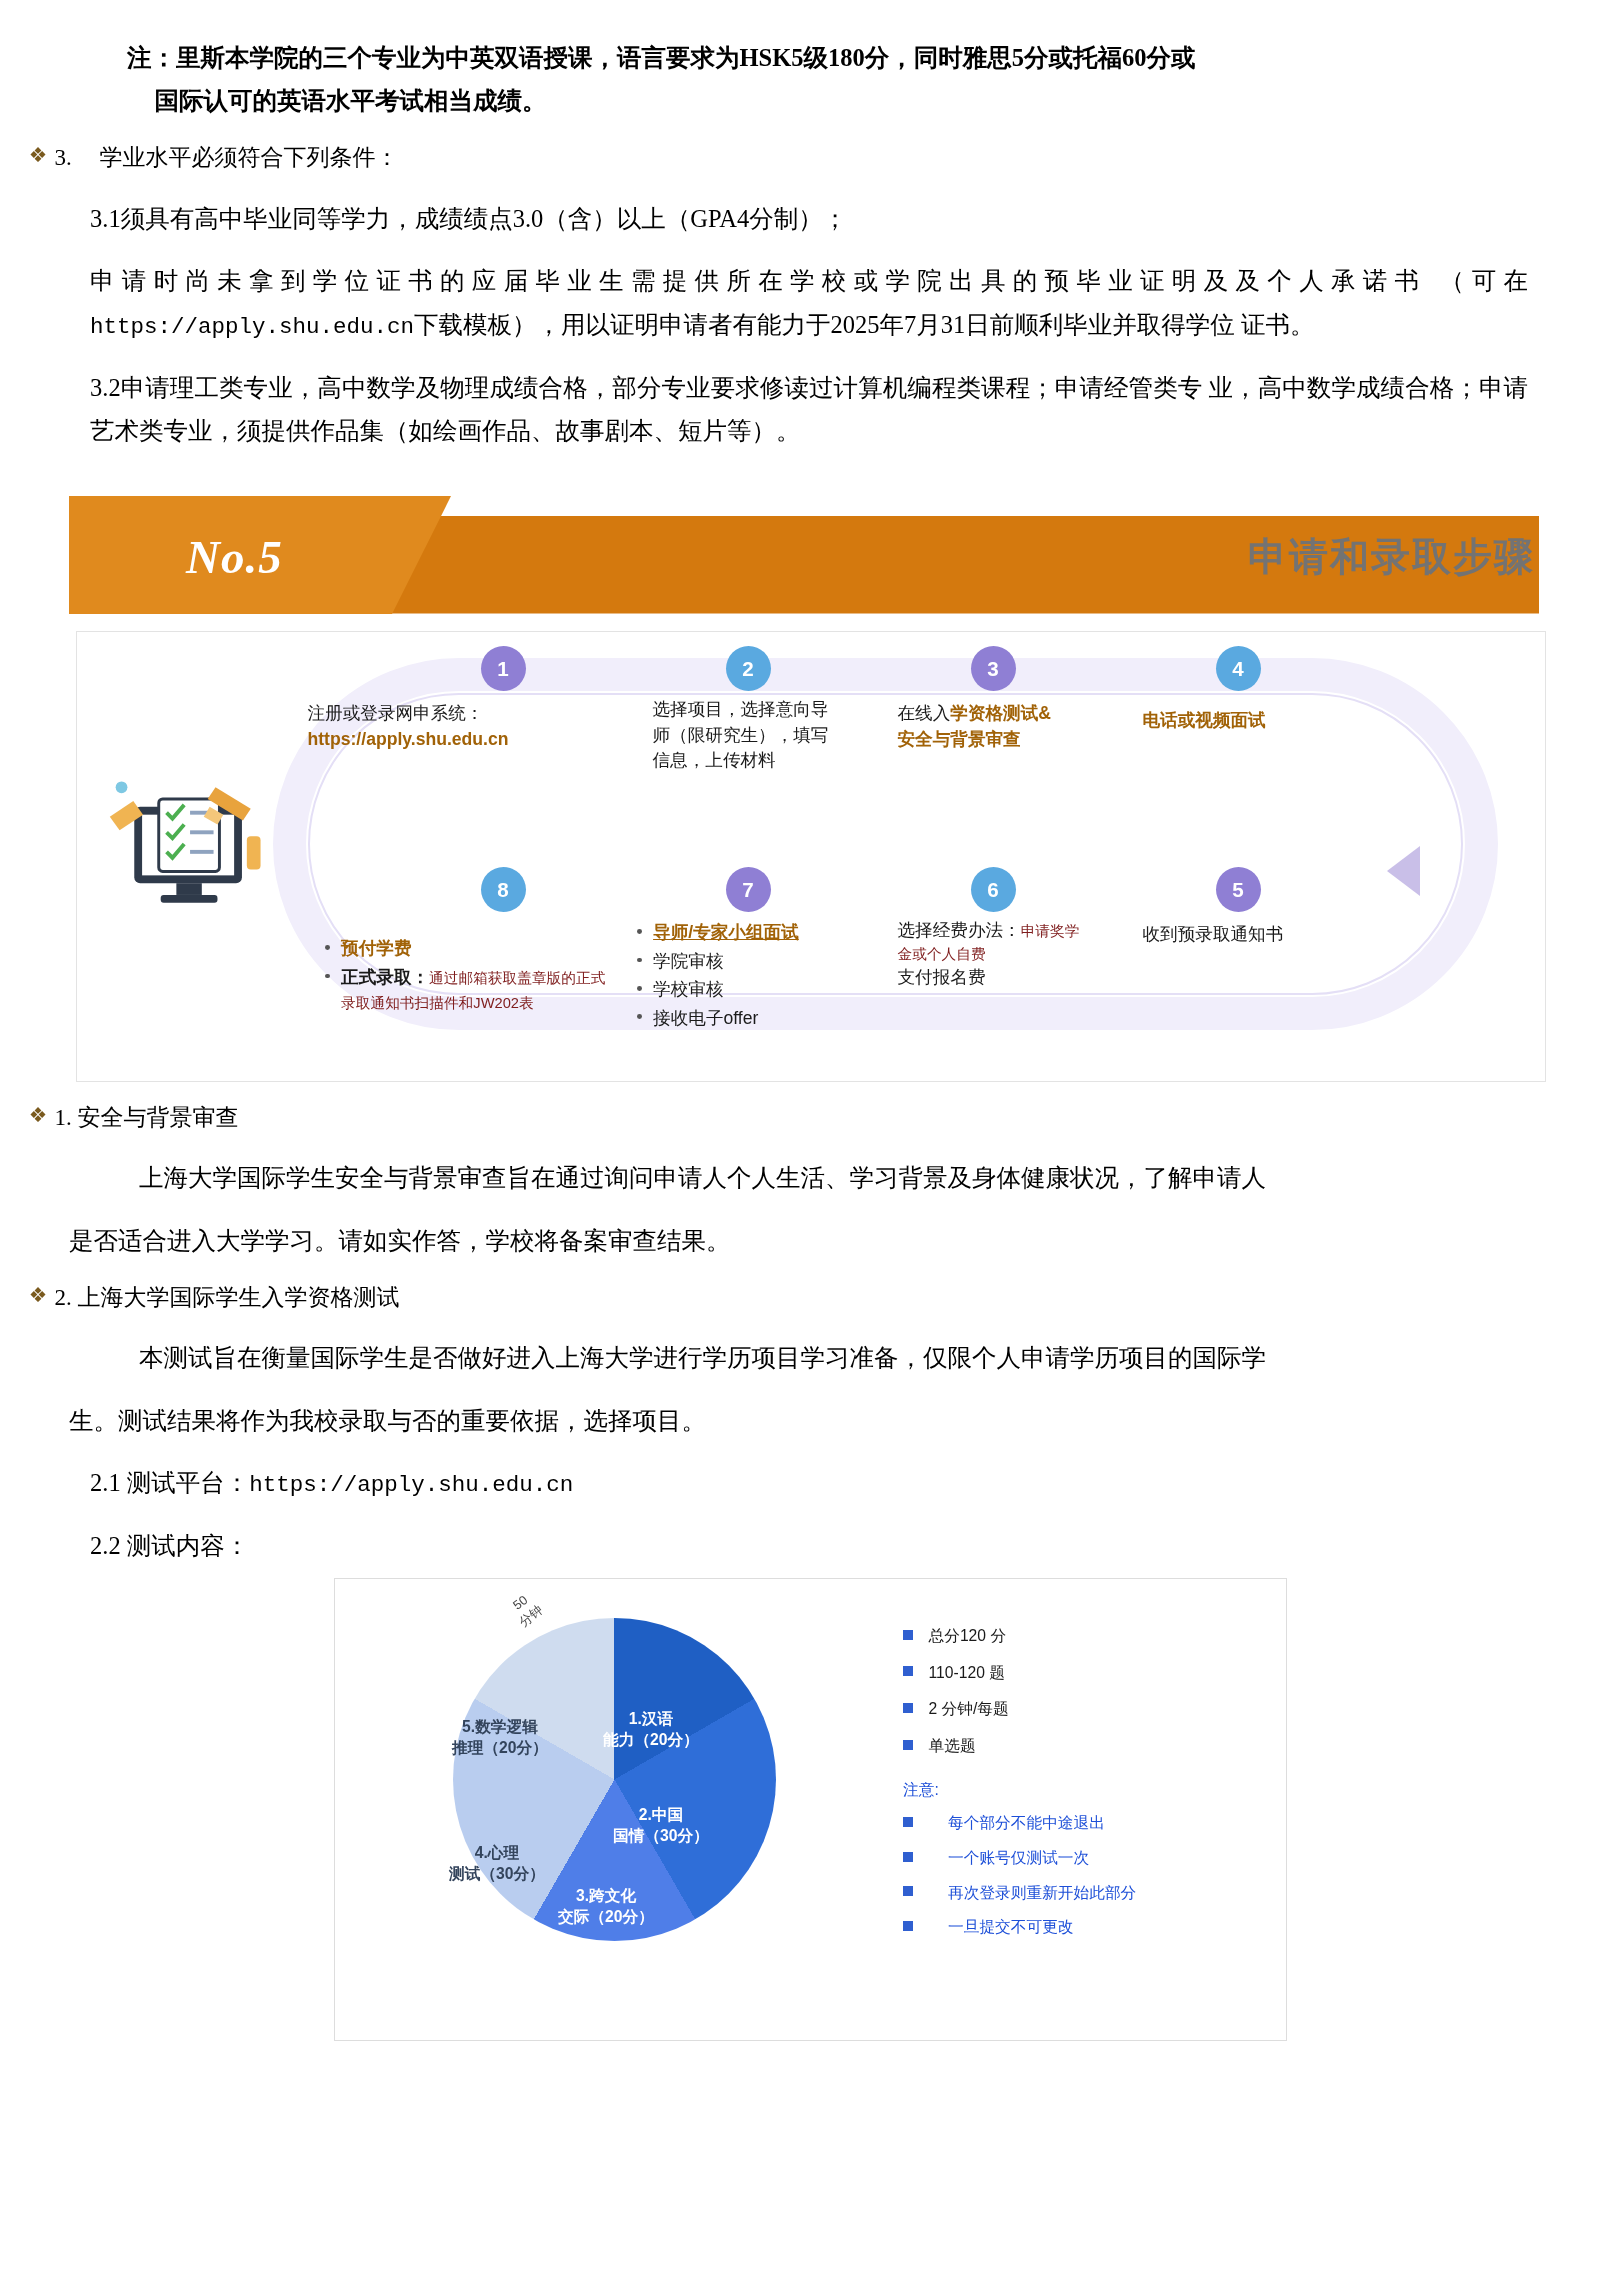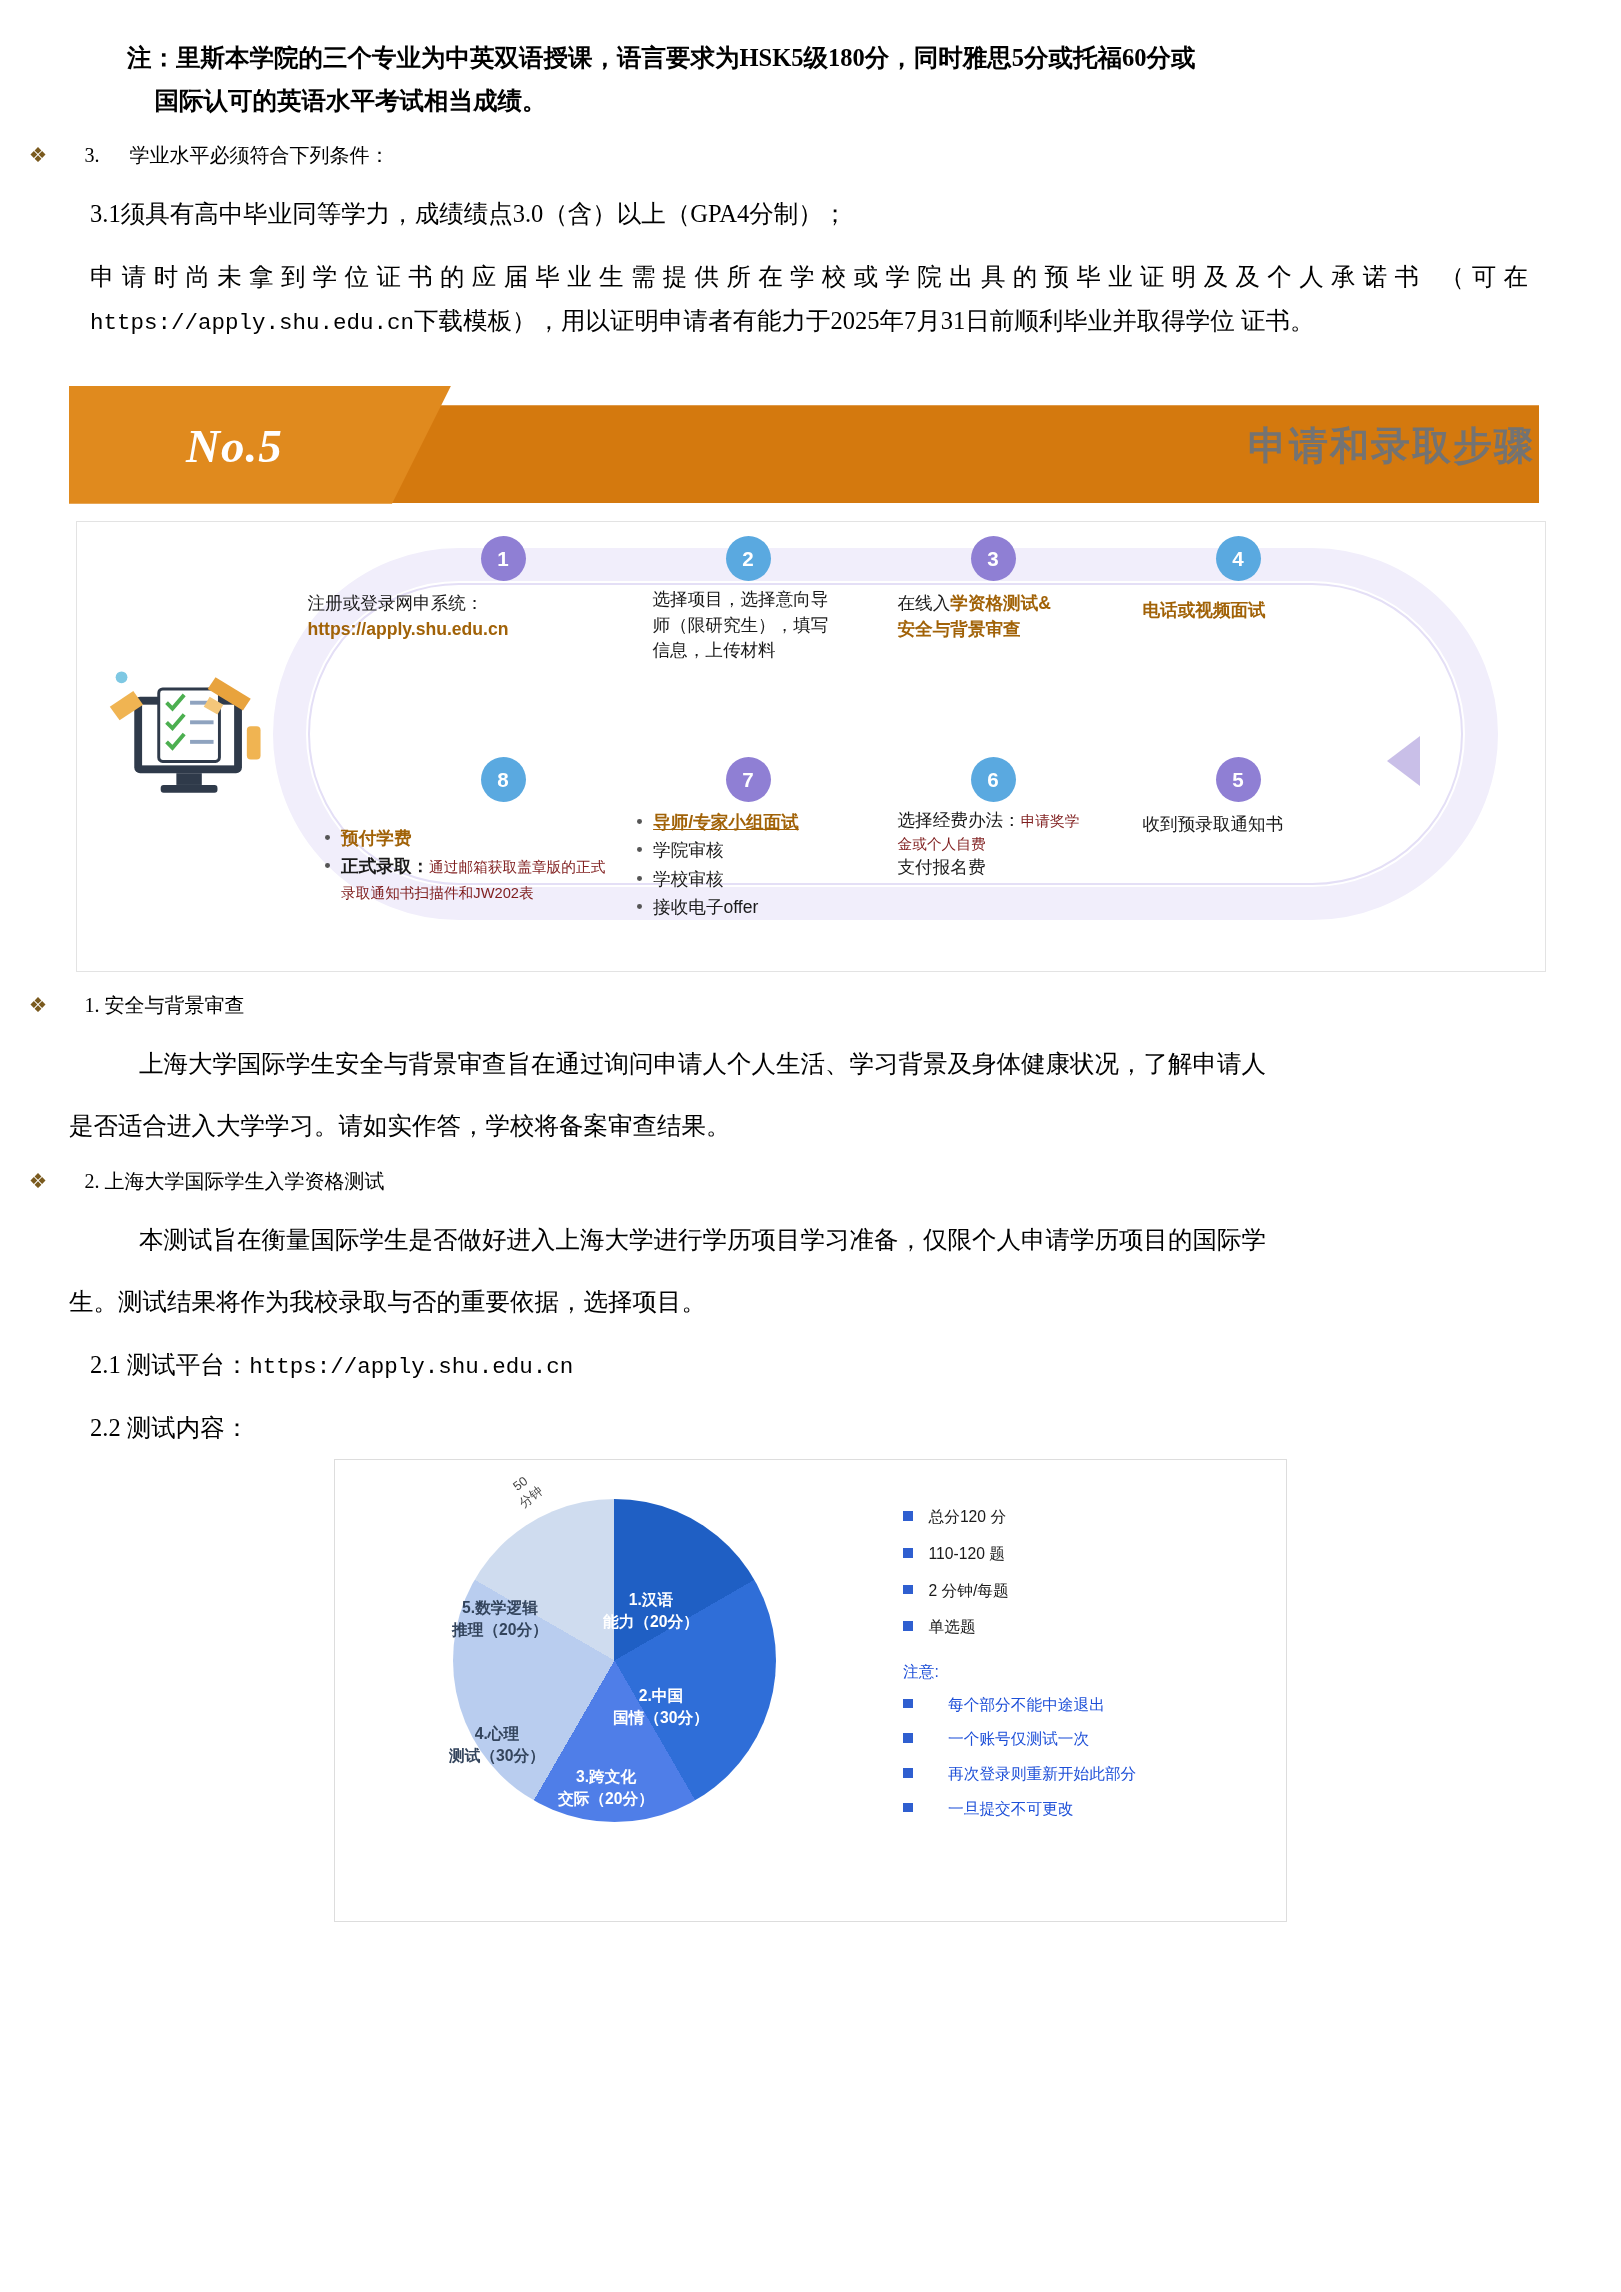--- a/index.html
+++ b/index.html
@@ -45,24 +45,23 @@
   }
   .bullet-mark {
     width: 33px;
     flex: 0 0 33px;
     color: #7a5a1e;
     font-size: 20.6px;
     line-height: 1.7;
     text-align: center;
   }
   .bullet-text {
-    font-size: 20px;
+    font-size: 23px;
     line-height: 1.7;
     flex: 1;
-    margin-left: 30px;
   }
   .bullet-text .num {
     display: inline-block;
     min-width: 45px;
   }
 
   .para {
     font-size: 24.5px;
     line-height: 1.78;
     padding: 0 93px 0 90px;
@@ -296,20 +295,24 @@
   </div>
 
   <div class="para">3.1须具有高中毕业同等学力，成绩绩点3.0（含）以上（GPA4分制）；</div>
 
   <div class="para">
     <span>申请时尚未拿到学位证书的应届毕业生需提供所在学校或学院出具的预毕业证明及及个人承诺书 （可在</span>
     <span class="mono">https://apply.shu.edu.cn</span><span>下载模板），用以证明申请者有能力于2025年7月31日前顺利毕业并取得学位</span>
     <span>证书。</span>
   </div>
 
+  <div class="para">
+    <span>3.2申请理工类专业，高中数学及物理成绩合格，部分专业要求修读过计算机编程类课程；申请经管类专</span>
+    <span>业，高中数学成绩合格；申请艺术类专业，须提供作品集（如绘画作品、故事剧本、短片等）。</span>
+  </div>
 
   <div class="banner-wrap">
     <div class="banner-bar"></div>
     <div class="banner-tab"></div>
     <div class="banner-no">No.5</div>
     <div class="banner-title">申请和录取步骤</div>
   </div>
 
   <div class="flow">
     <div class="track"></div>

